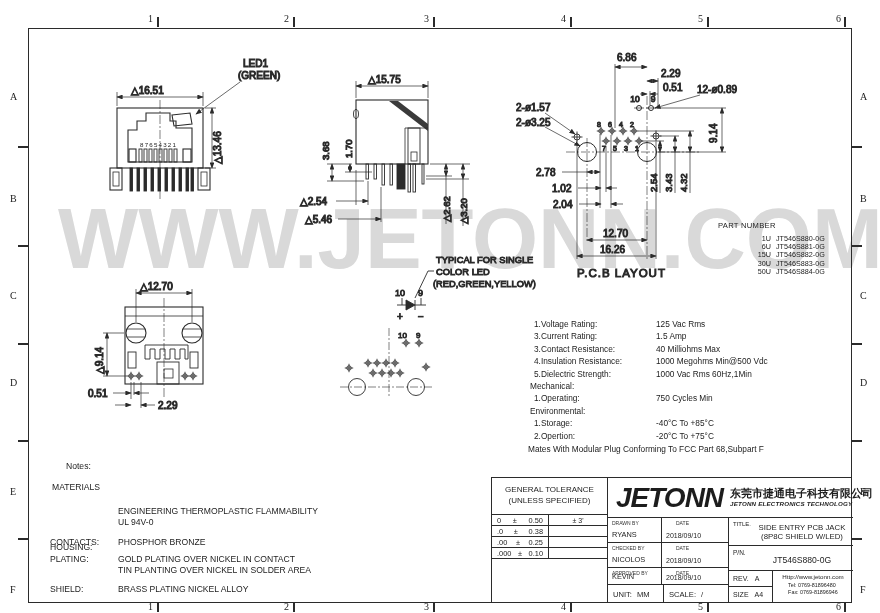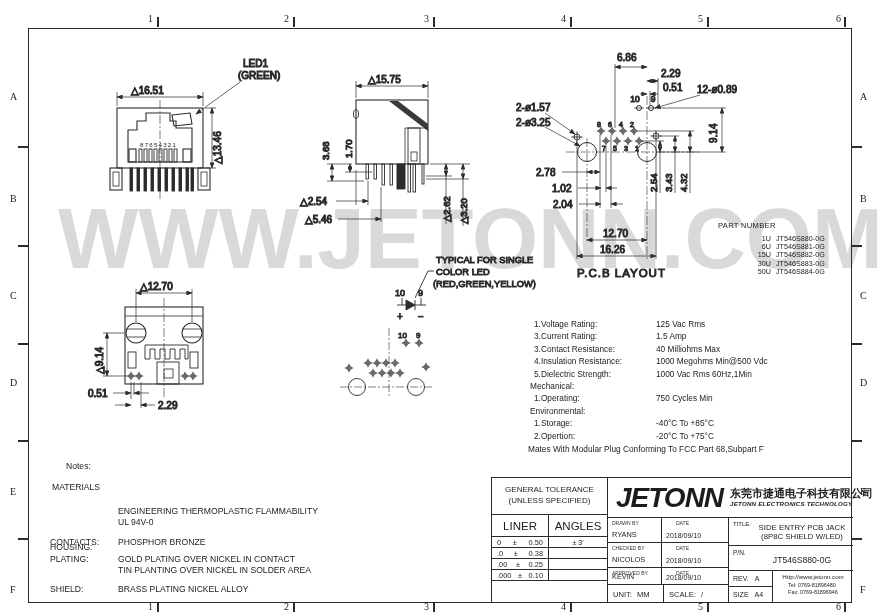--- a/index.html
+++ b/index.html
@@ -495,24 +495,20 @@
     <span style="left:0;top:123px;">SHIELD:</span>
     <span style="left:68px;top:123px;">BRASS PLATING NICKEL ALLOY</span>
   </div>
 
   <div class="tb">
     <div class="tol">
       <div class="tol-h">
         <div>GENERAL TOLERANCE</div>
         <div>(UNLESS SPECIFIED)</div>
       </div>
-      <div class="tol-cols">
-        <div class="tol-c1">LINER</div>
-        <div class="tol-c2">ANGLES</div>
-      </div>
       <div class="tol-row">
         <div class="l">
             <span>0</span>
             <span>±</span>
             <span>0.50</span>
           </div>
         <div class="a">± 3'</div>
       </div>
       <div class="tol-row">
         <div class="l">

